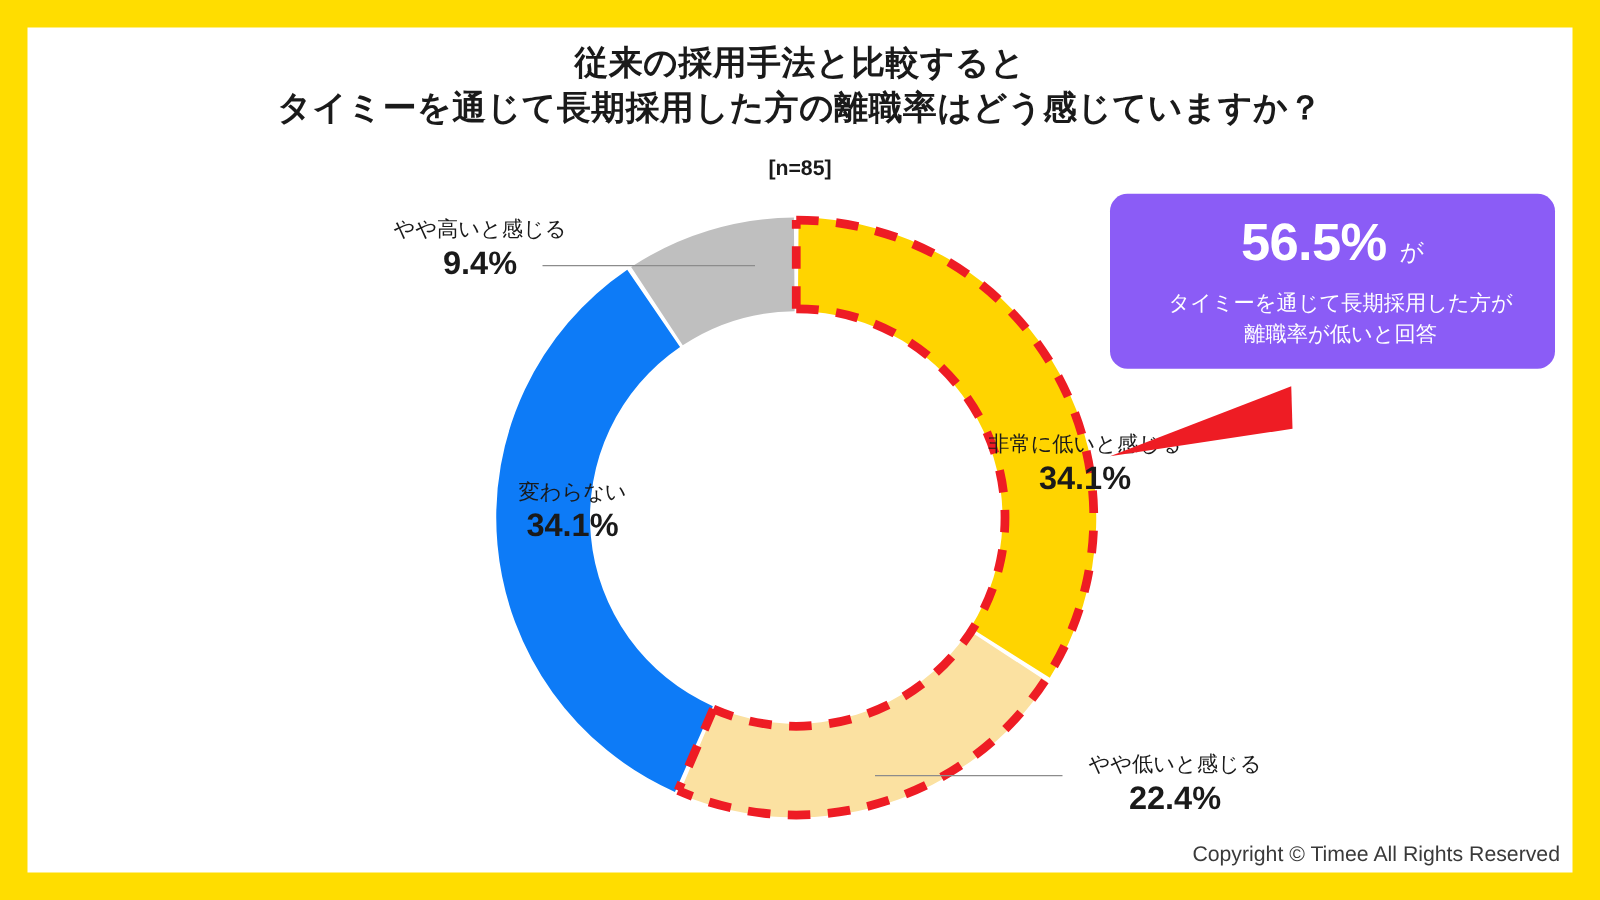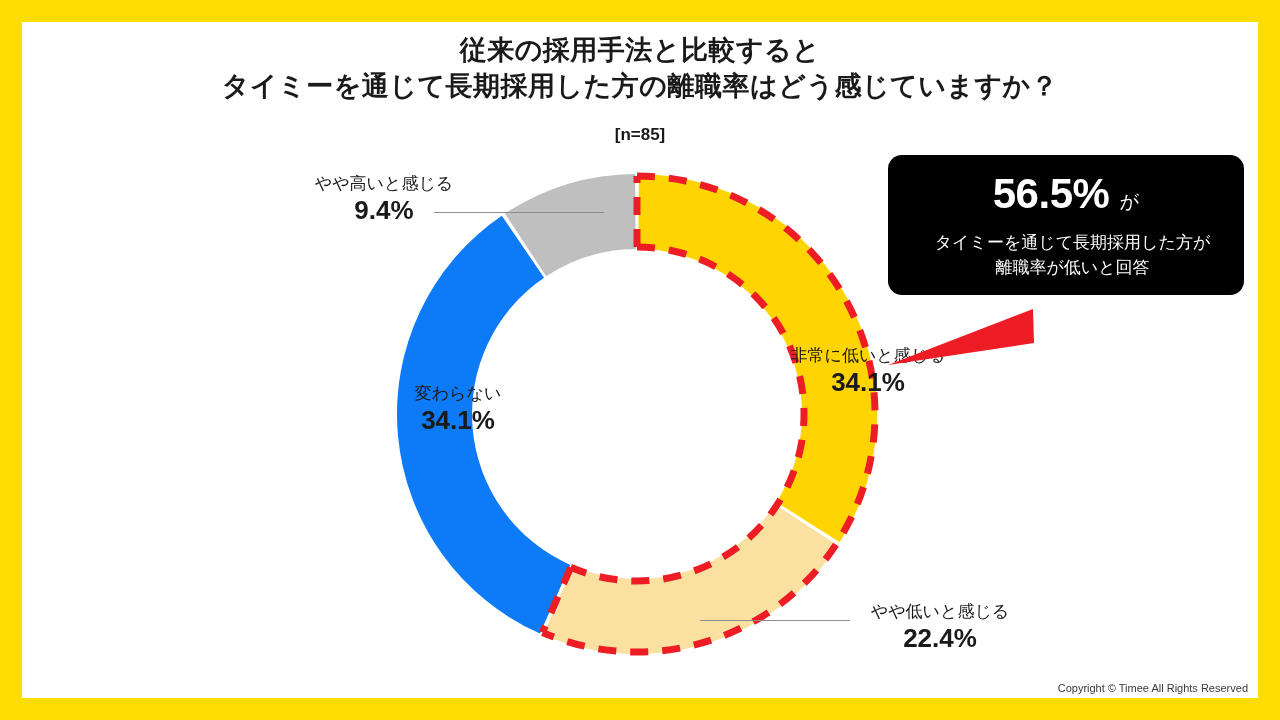--- a/index.html
+++ b/index.html
@@ -97,21 +97,21 @@
   #leader-high { left: 412px; top: 190px; width: 170px; }
   #leader-low  { left: 678px; top: 598px; width: 150px; }
 
   
   #callout {
     position: absolute;
     left: 866px;
     top: 133px;
     width: 356px;
     height: 140px;
-    background: #000000;
+    background: #8b5cf6;
     border-radius: 14px;
     text-align: center;
     color: #FFFFFF;
     box-sizing: border-box;
     padding-top: 18px;
   }
   #callout-headline {
     line-height: 1;
     white-space: nowrap;
   }
@@ -148,21 +148,21 @@
     bottom: 18px;
     font-size: 42px;
     font-weight: bold;
     letter-spacing: -1.5px;
     color: #14171A;
   }
   #copyright {
     position: absolute;
     right: 10px;
     bottom: 4px;
-    font-size: 11px;
+    font-size: 17px;
     color: #3A3A3A;
     text-align: right;
   }
 </style>
 </head>
 <body>
 
 <div id="slide">
   <div id="canvas">
 

